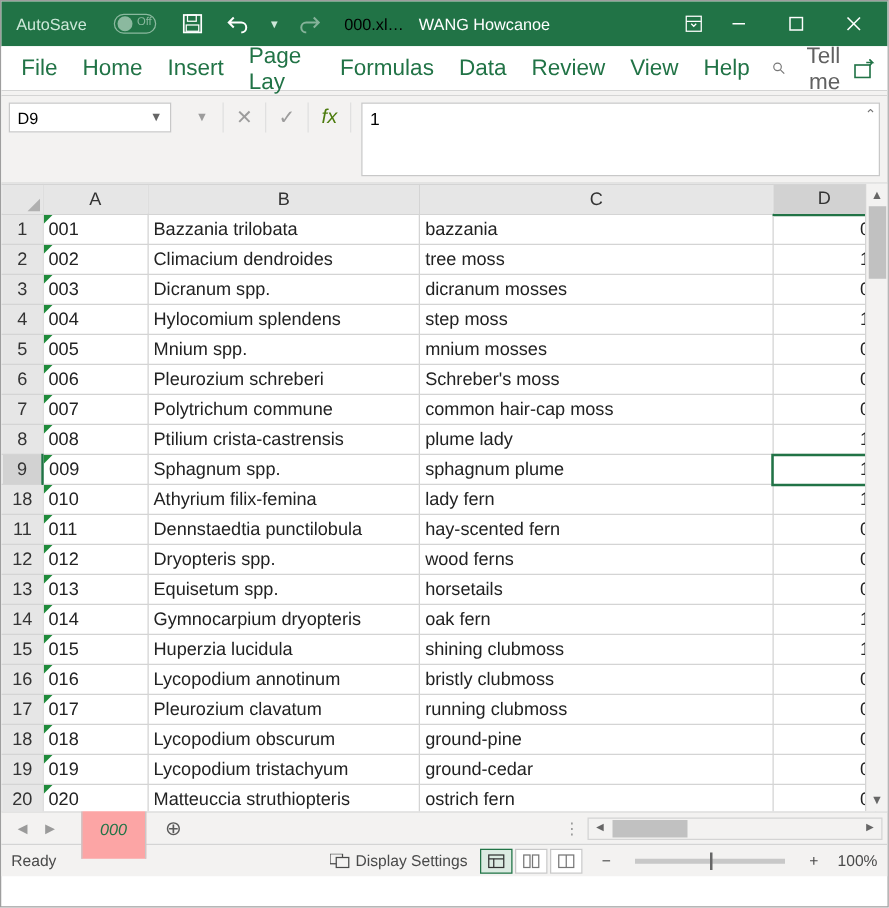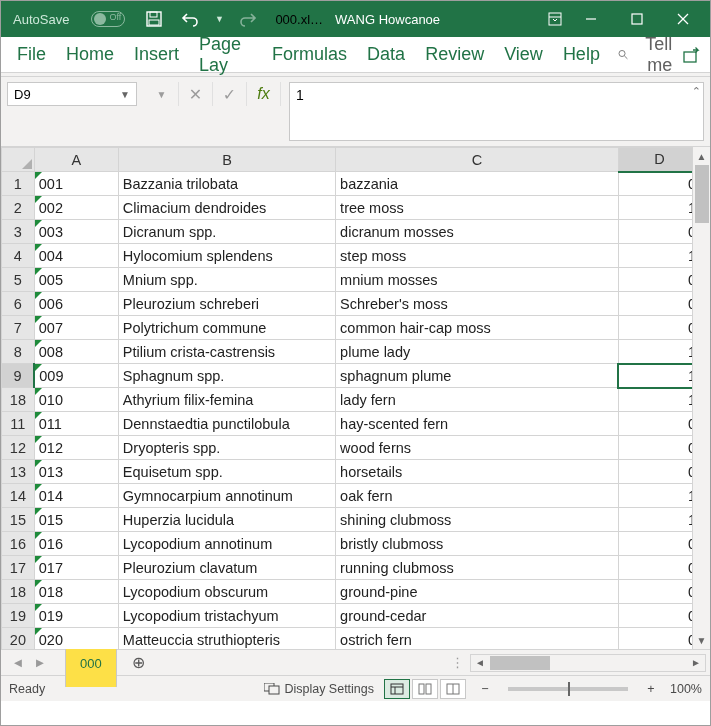--- a/index.html
+++ b/index.html
@@ -56,21 +56,21 @@
 
   .vscroll { position:absolute; right:0; top:0; width:18px; height:100%; background:#f3f2f1; border-left:1px solid #d4d4d4; display:flex; flex-direction:column;}
   .vscroll .arr { height:18px; display:flex; align-items:center; justify-content:center; color:#666; font-size:10px;}
   .vscroll .track { flex:1; position:relative;}
   .vscroll .thumb { position:absolute; left:2px; top:0; width:14px; height:58px; background:#c1c1c1;}
 
   
   .sheet-tabs { height:26px; background:#f3f2f1; border-top:1px solid #d4d4d4; display:flex; align-items:center; font-size:13px; }
   .sheet-tabs .nav { display:flex; gap:0; padding:0 6px;}
   .sheet-tabs .nav span { width:22px; text-align:center; color:#9a9a9a;}
-  .sheet-tabs .stab { background:#fde047; border:1px solid #c8c8c8; border-bottom:none; padding:16px 14px; color:#217346; border-top:2px solid #217346; margin-left:8px;}
+  .sheet-tabs .stab { background:#fca5a5; border:1px solid #c8c8c8; border-bottom:none; padding:16px 14px; color:#217346; border-top:2px solid #217346; margin-left:8px;font-style:italic;}
   .sheet-tabs .add { width:28px; text-align:center; color:#5a5a5a; font-size:16px; margin-left:8px;}
   .sheet-tabs .hscroll { flex:1; display:flex; align-items:center; justify-content:flex-end; padding-right:4px;}
   .sheet-tabs .hscroll .splitter{ color:#9a9a9a; margin-right:6px;}
   .sheet-tabs .hscroll .tbar { width:236px; height:18px; background:#f3f2f1; border:1px solid #d4d4d4; position:relative; display:flex;}
   .sheet-tabs .hscroll .tbar .ar { width:18px; display:flex; align-items:center; justify-content:center; color:#666; font-size:10px;}
   .sheet-tabs .hscroll .tbar .thumb2 { width:60px; background:#c1c1c1; margin:1px;}
 
   
   .status { height:26px; background:#f3f2f1; border-top:1px solid #d4d4d4; display:flex; align-items:center; font-size:12.5px; color:#4a4a4a; padding:0 8px; gap:10px;}
   .status .views { display:flex; gap:2px;}
@@ -288,21 +288,21 @@
         <tr>
           <th>13</th>
           <td><span class="gtri"></span>013</td>
           <td>Equisetum spp.</td>
           <td>horsetails</td>
           <td class="num">0</td>
         </tr>
         <tr>
           <th>14</th>
           <td><span class="gtri"></span>014</td>
-          <td>Gymnocarpium annotinum</td>
+          <td>Gymnocarpium dryopteris</td>
           <td>oak fern</td>
           <td class="num">1</td>
         </tr>
         <tr>
           <th>15</th>
           <td><span class="gtri"></span>015</td>
           <td>Huperzia lucidula</td>
           <td>shining clubmoss</td>
           <td class="num">1</td>
         </tr>

